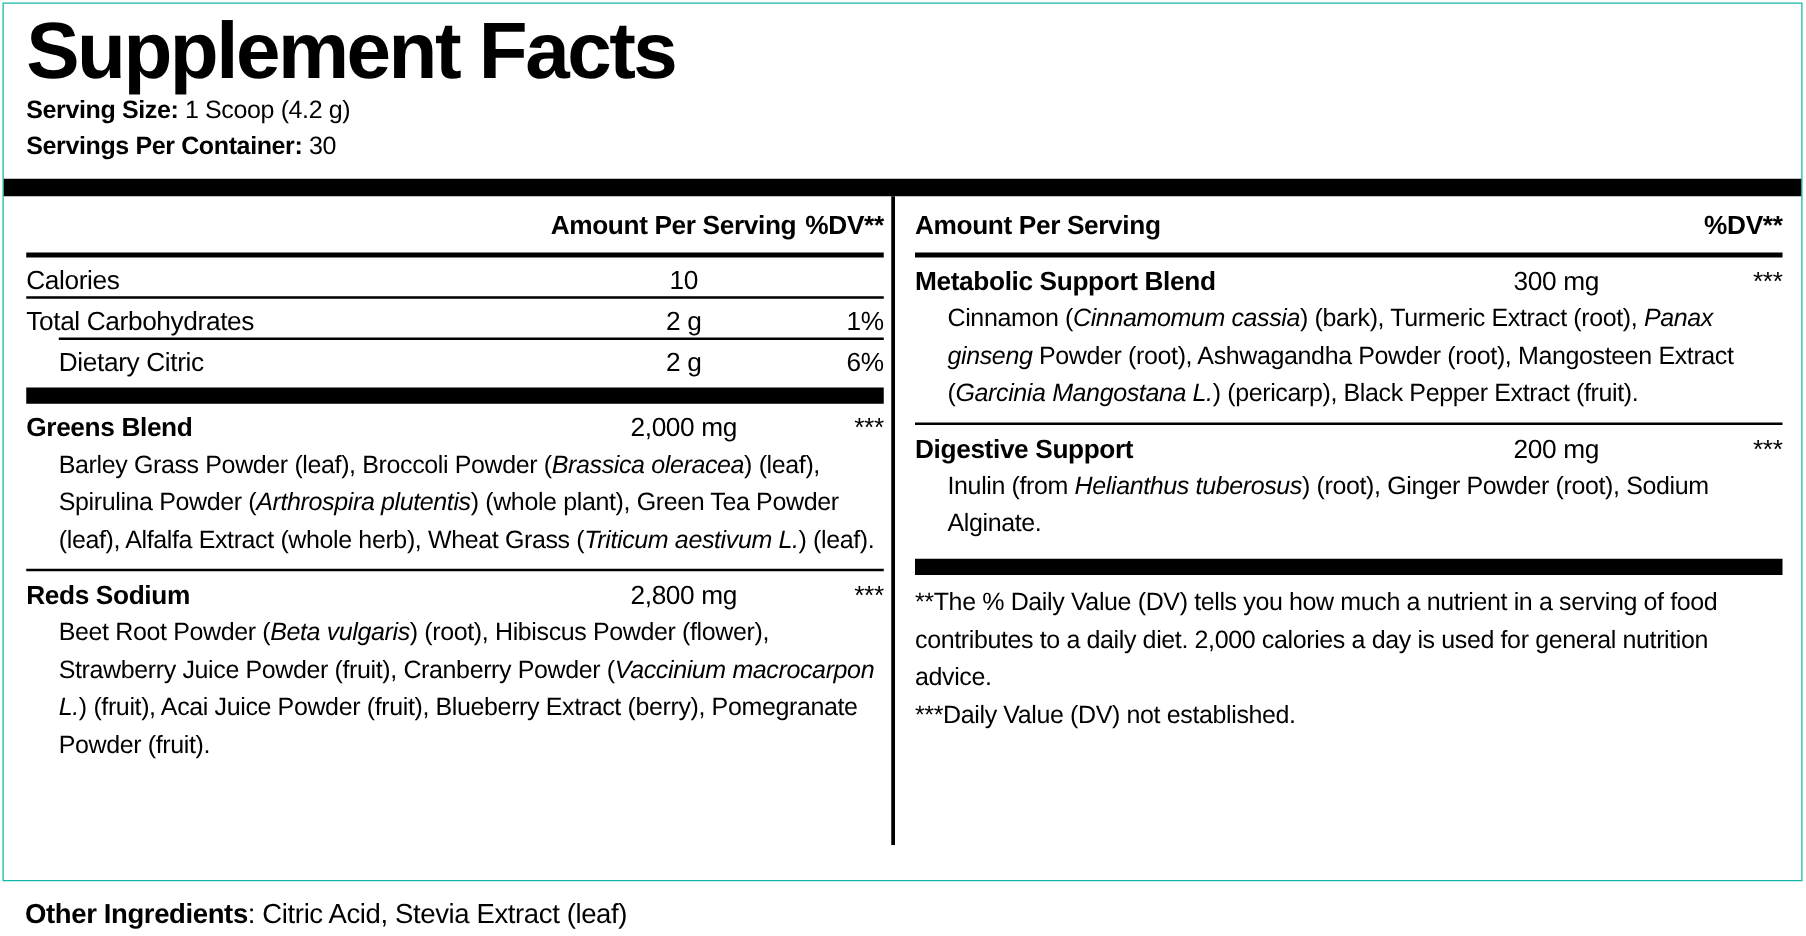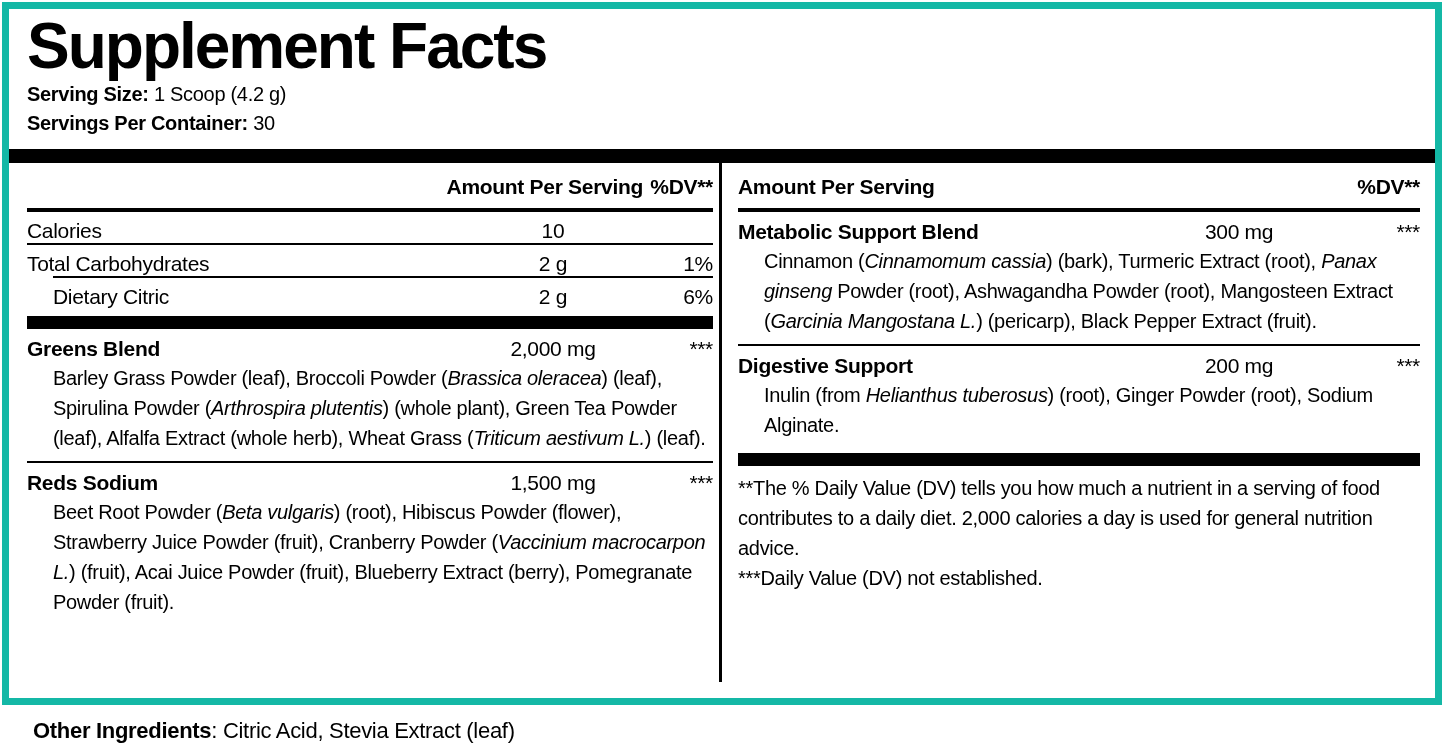--- a/index.html
+++ b/index.html
@@ -1,20 +1,20 @@
 <!DOCTYPE html>
 <html><head>
 <meta charset="utf-8">
 <style>
   * { margin:0; padding:0; box-sizing:border-box; }
   html,body { width:1445px; height:749px; background:#ffffff; overflow:hidden;
               font-family:"Liberation Sans", sans-serif; color:#000; }
   .label-box {
     position:absolute; left:2px; top:2px; width:1440px; height:703px;
-    border:7px solid #14b8a6; background:#fff;
+    border:1px solid #14b8a6; background:#fff;
   }
   .head-pad { padding:4px 18px 0 18px; }
   .title { font-size:64px; font-weight:bold; letter-spacing:-2px; line-height:1.05; }
   .serving-line { font-size:20px; line-height:29px; letter-spacing:-0.3px; }
   .serving-line .lab { font-weight:bold; }
   .bar { background:#000; height:13px; }
   .bar-top { height:14px; margin-top:11px; }
   .cols { display:flex; align-items:stretch; height:519px; }
   .col-left { width:710px; padding:0 6px 0 18px; display:flex; flex-direction:column; }
   .vdiv { width:3px; background:#000; }
@@ -40,21 +40,21 @@
                padding:8px 0 1px 0; }
   .blend-name { flex:1; font-weight:bold; }
   .ing-para { font-size:20px; line-height:30px; letter-spacing:-0.3px;
               padding:1px 0 4px 26px; }
   .left-bar  { margin-top:7px; }
   .sect-rule { margin-top:4px; }
   .foot { font-size:20px; line-height:30px; letter-spacing:-0.3px; padding-top:7px; }
   .right-bar { margin-top:9px; }
 
   .other-ing { position:absolute; left:20px; top:718px; font-size:22px; letter-spacing:-0.3px; }
-  .other-ing .lab { font-weight:bold;margin-left:13px; }
+  .other-ing .lab { font-weight:bold; }
 </style>
 </head>
 <body>
 
 <div class="label-box">
 
   <div class="head-pad">
     <div class="title">Supplement Facts</div>
     <div class="serving-line"><span class="lab">Serving Size:</span><span> 1 Scoop (4.2 g)</span></div>
     <div class="serving-line"><span class="lab">Servings Per Container:</span><span> 30</span></div>
@@ -101,21 +101,21 @@
           <span class="dv-box-l">***</span>
         </div>
         <div class="ing-para">Barley Grass Powder (leaf), Broccoli Powder (<i>Brassica oleracea</i>) (leaf), Spirulina Powder (<i>Arthrospira plutentis</i>) (whole plant), Green Tea Powder (leaf), Alfalfa Extract (whole herb), Wheat Grass (<i>Triticum aestivum L.</i>) (leaf).</div>
       </div>
 
       <div class="rule-thin sect-rule"></div>
 
       <div>
         <div class="blend-hdr">
           <span class="blend-name">Reds Sodium</span>
-          <span class="amt-box-l">1,500 mg</span>
+          <span class="amt-box-l">2,800 mg</span>
           <span class="dv-box-l">***</span>
         </div>
         <div class="ing-para">Beet Root Powder (<i>Beta vulgaris</i>) (root), Hibiscus Powder (flower), Strawberry Juice Powder (fruit), Cranberry Powder (<i>Vaccinium macrocarpon L.</i>) (fruit), Acai Juice Powder (fruit), Blueberry Extract (berry), Pomegranate Powder (fruit).</div>
       </div>
     </div>
 
     <div class="vdiv"></div>
 
     <div class="col-right">
       <div class="hdr-row">

